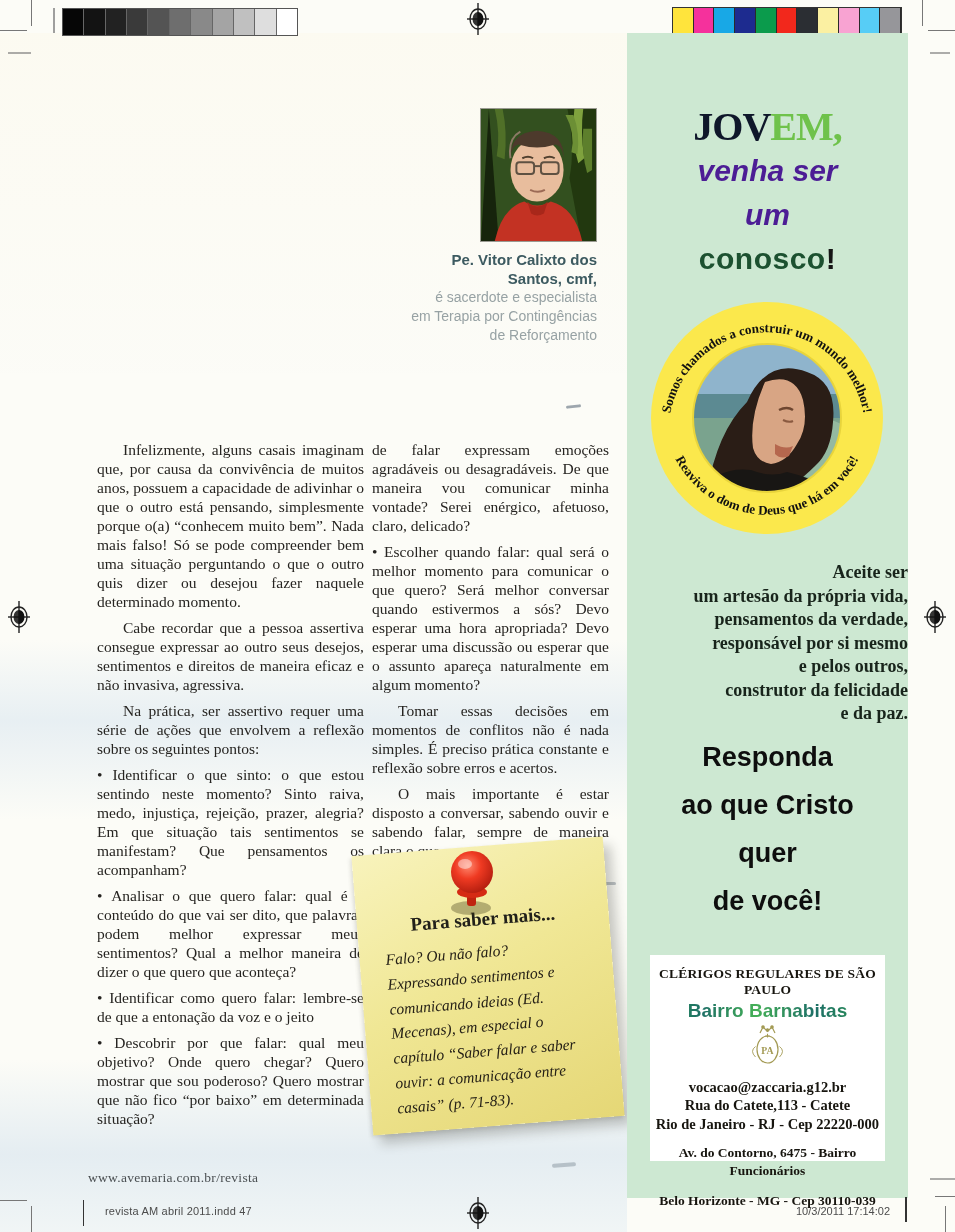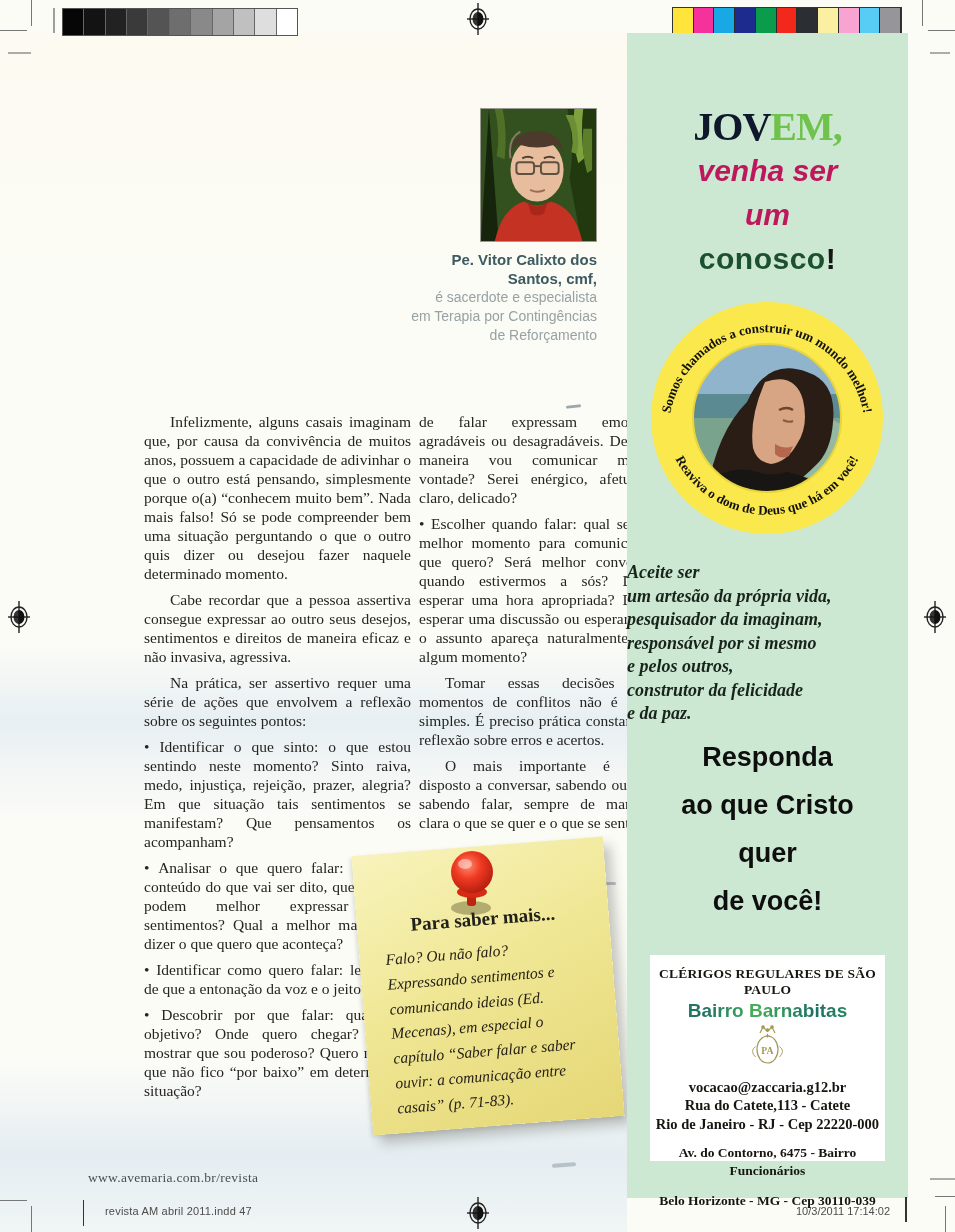--- a/index.html
+++ b/index.html
@@ -26,22 +26,22 @@
   .speck{background:#7d8a94;border-radius:2px;opacity:.75;}
 
   
   .author-photo{left:480px;top:108px;width:117px;height:134px;border:1px solid #9a9a92;box-sizing:border-box;}
   .author-credit{left:380px;top:250px;width:217px;text-align:right;
     font-family:"Liberation Sans","DejaVu Sans",sans-serif;}
   .credit-name{font-weight:bold;font-size:15px;line-height:19px;color:#3c5a60;}
   .credit-bio{font-size:14px;line-height:19px;color:#97a2a4;}
 
   
-  .col{top:412px;text-align:justify;font-size:15.5px;line-height:19px;color:#262421;
-       hyphens:auto;margin-left:47px;-webkit-hyphens:auto;}
+  .col{top:440px;text-align:justify;font-size:15.5px;line-height:19px;color:#262421;
+       hyphens:auto;-webkit-hyphens:auto;}
   .col-left{left:97px;width:267px;}
   .col-right{left:372px;width:237px;}
   .para{margin:0 0 7px 0;text-indent:26px;}
   .para.bullet{text-indent:0;}
   .para.bullet::before{content:"\2022\00a0";}
 
   .site-url{left:88px;top:1139px;font-size:13.5px;color:#4a4f52;letter-spacing:.3px;margin-top:31px;}
 
   
   .note{left:362px;top:846px;width:252px;height:280px;transform:rotate(-4.5deg);
@@ -51,27 +51,27 @@
   .note-body{margin:10px 24px 0 26px;font-style:italic;font-size:15.5px;line-height:1.6;color:#262117;}
   .pin{left:438px;top:846px;width:70px;height:78px;}
 
   
   .sidebar{left:627px;top:33px;width:281px;height:1165px;background:#cde8d2;}
   .sb-title{margin-top:72px;text-align:center;line-height:44px;}
   .jovem{font-size:40px;font-weight:bold;letter-spacing:-1px;}
   .jovem .dk{color:#0f172a;}
   .jovem .lt{color:#6fc24b;}
   .venha{font-family:"Liberation Sans","DejaVu Sans",sans-serif;font-style:italic;font-weight:bold;
-         font-size:30px;color:#be185d;}
+         font-size:30px;color:#4c1d95;}
   .conosco{font-family:"Liberation Sans","DejaVu Sans",sans-serif;font-weight:bold;
          font-size:30px;color:#1c5130;letter-spacing:.5px;}
   .conosco .bang{color:#151515;}
   .badge-wrap{left:20px;top:265px;width:240px;height:240px;position:absolute;}
-  .accept{margin-top:0;position:absolute;left:0;top:528px;width:100%;text-align:left;
-          font-weight:bold;font-size:18px;line-height:23.5px;color:#18241b;font-style:italic;}
+  .accept{margin-top:0;position:absolute;left:0;top:528px;width:100%;text-align:right;
+          font-weight:bold;font-size:18px;line-height:23.5px;color:#18241b;}
   .respond{position:absolute;left:0;top:700px;width:100%;text-align:center;
      font-family:"Liberation Sans","DejaVu Sans",sans-serif;font-weight:bold;
      font-size:27px;line-height:48px;color:#0e0e0e;}
   .adbox{position:absolute;left:23px;top:922px;width:235px;height:206px;background:#fff;
      text-align:center;box-sizing:border-box;padding-top:11px;color:#17150f;}
   .ad-l1{font-weight:bold;font-size:13.5px;letter-spacing:.2px;}
   .ad-l2{font-family:"Liberation Sans","DejaVu Sans",sans-serif;font-weight:bold;font-size:19px;
      margin-top:2px;color:#2f8f55;
      background:linear-gradient(90deg,#2f9e4f 0%,#1d6f66 22%,#45b057 45%,#1d6f66 70%,#2f9e4f 100%);
      -webkit-background-clip:text;background-clip:text;-webkit-text-fill-color:transparent;}
@@ -266,21 +266,21 @@
       <textPath href="#arcTop" startOffset="50%" text-anchor="middle">Somos chamados a construir um mundo melhor!</textPath>
     </text>
     <text font-family="'Liberation Serif','DejaVu Serif',serif" font-weight="bold" font-size="13.2" fill="#111">
       <textPath href="#arcBottom" startOffset="50%" text-anchor="middle">Reaviva o dom de Deus que há em você!</textPath>
     </text>
   </svg>
 
   <div class="accept">
       <div>Aceite ser</div>
       <div>um artesão da própria vida,</div>
-      <div>pesquisador da imaginam,</div>
+      <div>pensamentos da verdade,</div>
       <div>responsável por si mesmo</div>
       <div>e pelos outros,</div>
       <div>construtor da felicidade</div>
       <div>e da paz.</div>
     </div>
 
   <div class="respond">
       <div>Responda</div>
       <div>ao que Cristo</div>
       <div>quer</div>

